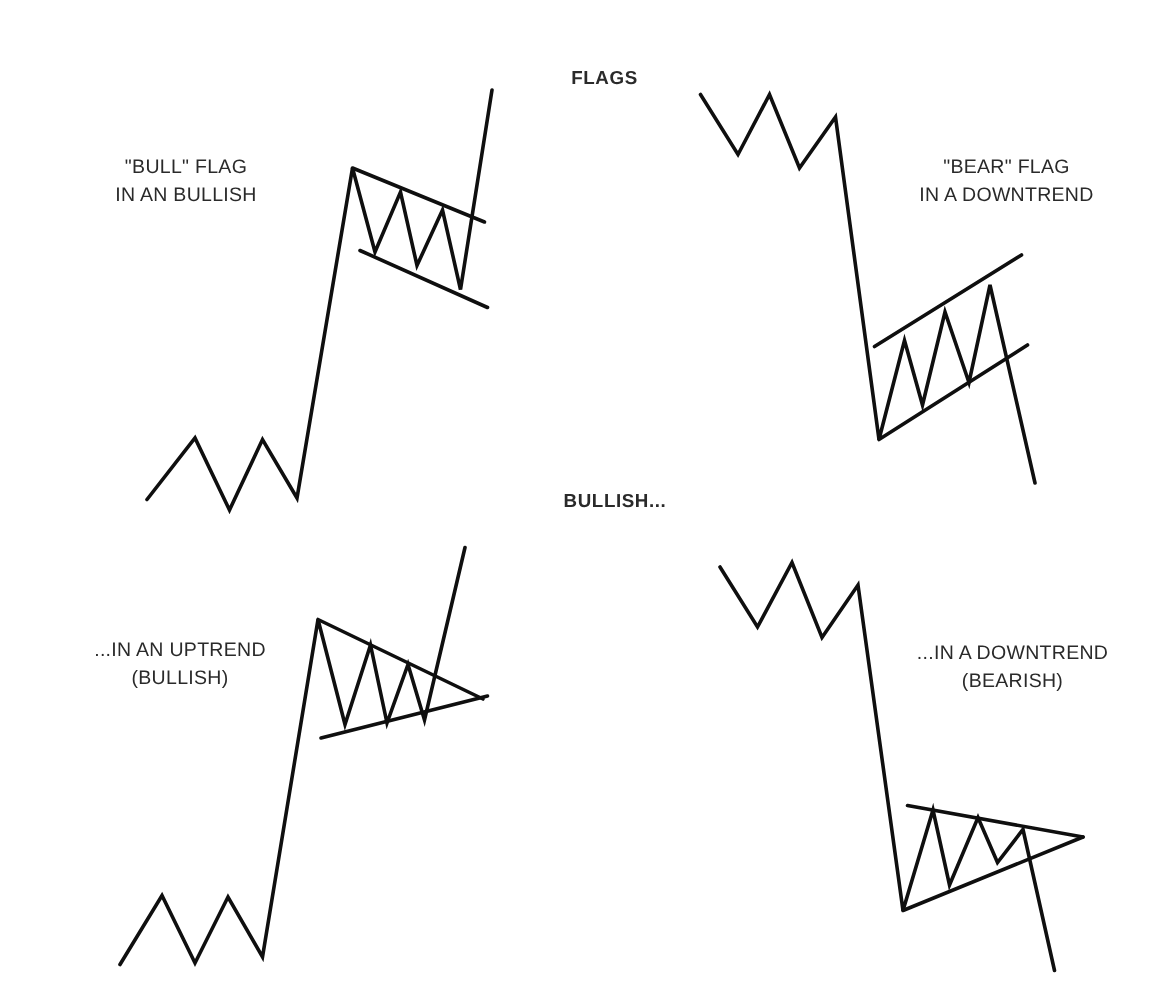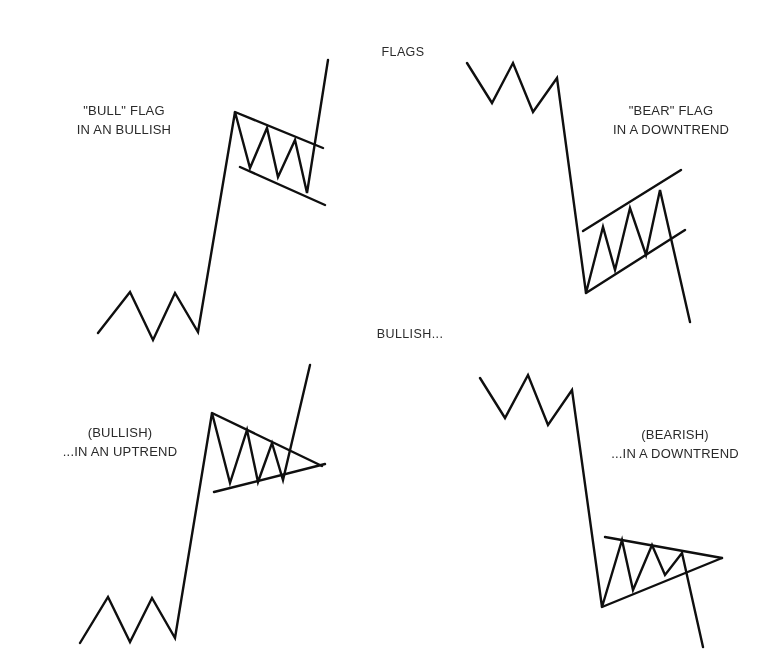--- a/index.html
+++ b/index.html
@@ -33,20 +33,21 @@
     white-space: nowrap;
     color: var(--text-color, #2a2a2a);
   }
   .title {
     position: absolute;
     text-align: center;
     font-size: 12.5px;
     letter-spacing: 0.4px;
     white-space: nowrap;
     color: var(--text-color, #2a2a2a);
+    font-weight: bold;
   }
   #flags-title     { left: 343px; top: 45px;  width: 120px; }
   #pennants-title  { left: 350px; top: 327px; width: 120px; }
   #bull-flag-label    { left: 44px;  top: 101px; width: 160px; }
   #bear-flag-label    { left: 591px; top: 101px; width: 160px; }
   #bull-pennant-label { left: 40px;  top: 423px; width: 160px; }
   #bear-pennant-label { left: 595px; top: 425px; width: 160px; }
 </style>
 </head>
 <body style="--text-color: #2a2a2a; --bg-color: #ffffff;">
@@ -76,22 +77,22 @@
     <div>"BULL" FLAG</div>
     <div>IN AN BULLISH</div>
   </div>
 
   <div class="lbl" id="bear-flag-label">
     <div>"BEAR" FLAG</div>
     <div>IN A DOWNTREND</div>
   </div>
 
   <div class="lbl" id="bull-pennant-label">
+    <div>...IN AN UPTREND</div>
     <div>(BULLISH)</div>
-    <div>...IN AN UPTREND</div>
   </div>
 
   <div class="lbl" id="bear-pennant-label">
+    <div>...IN A DOWNTREND</div>
     <div>(BEARISH)</div>
-    <div>...IN A DOWNTREND</div>
   </div>
 
 </div>
 
 </body></html>

